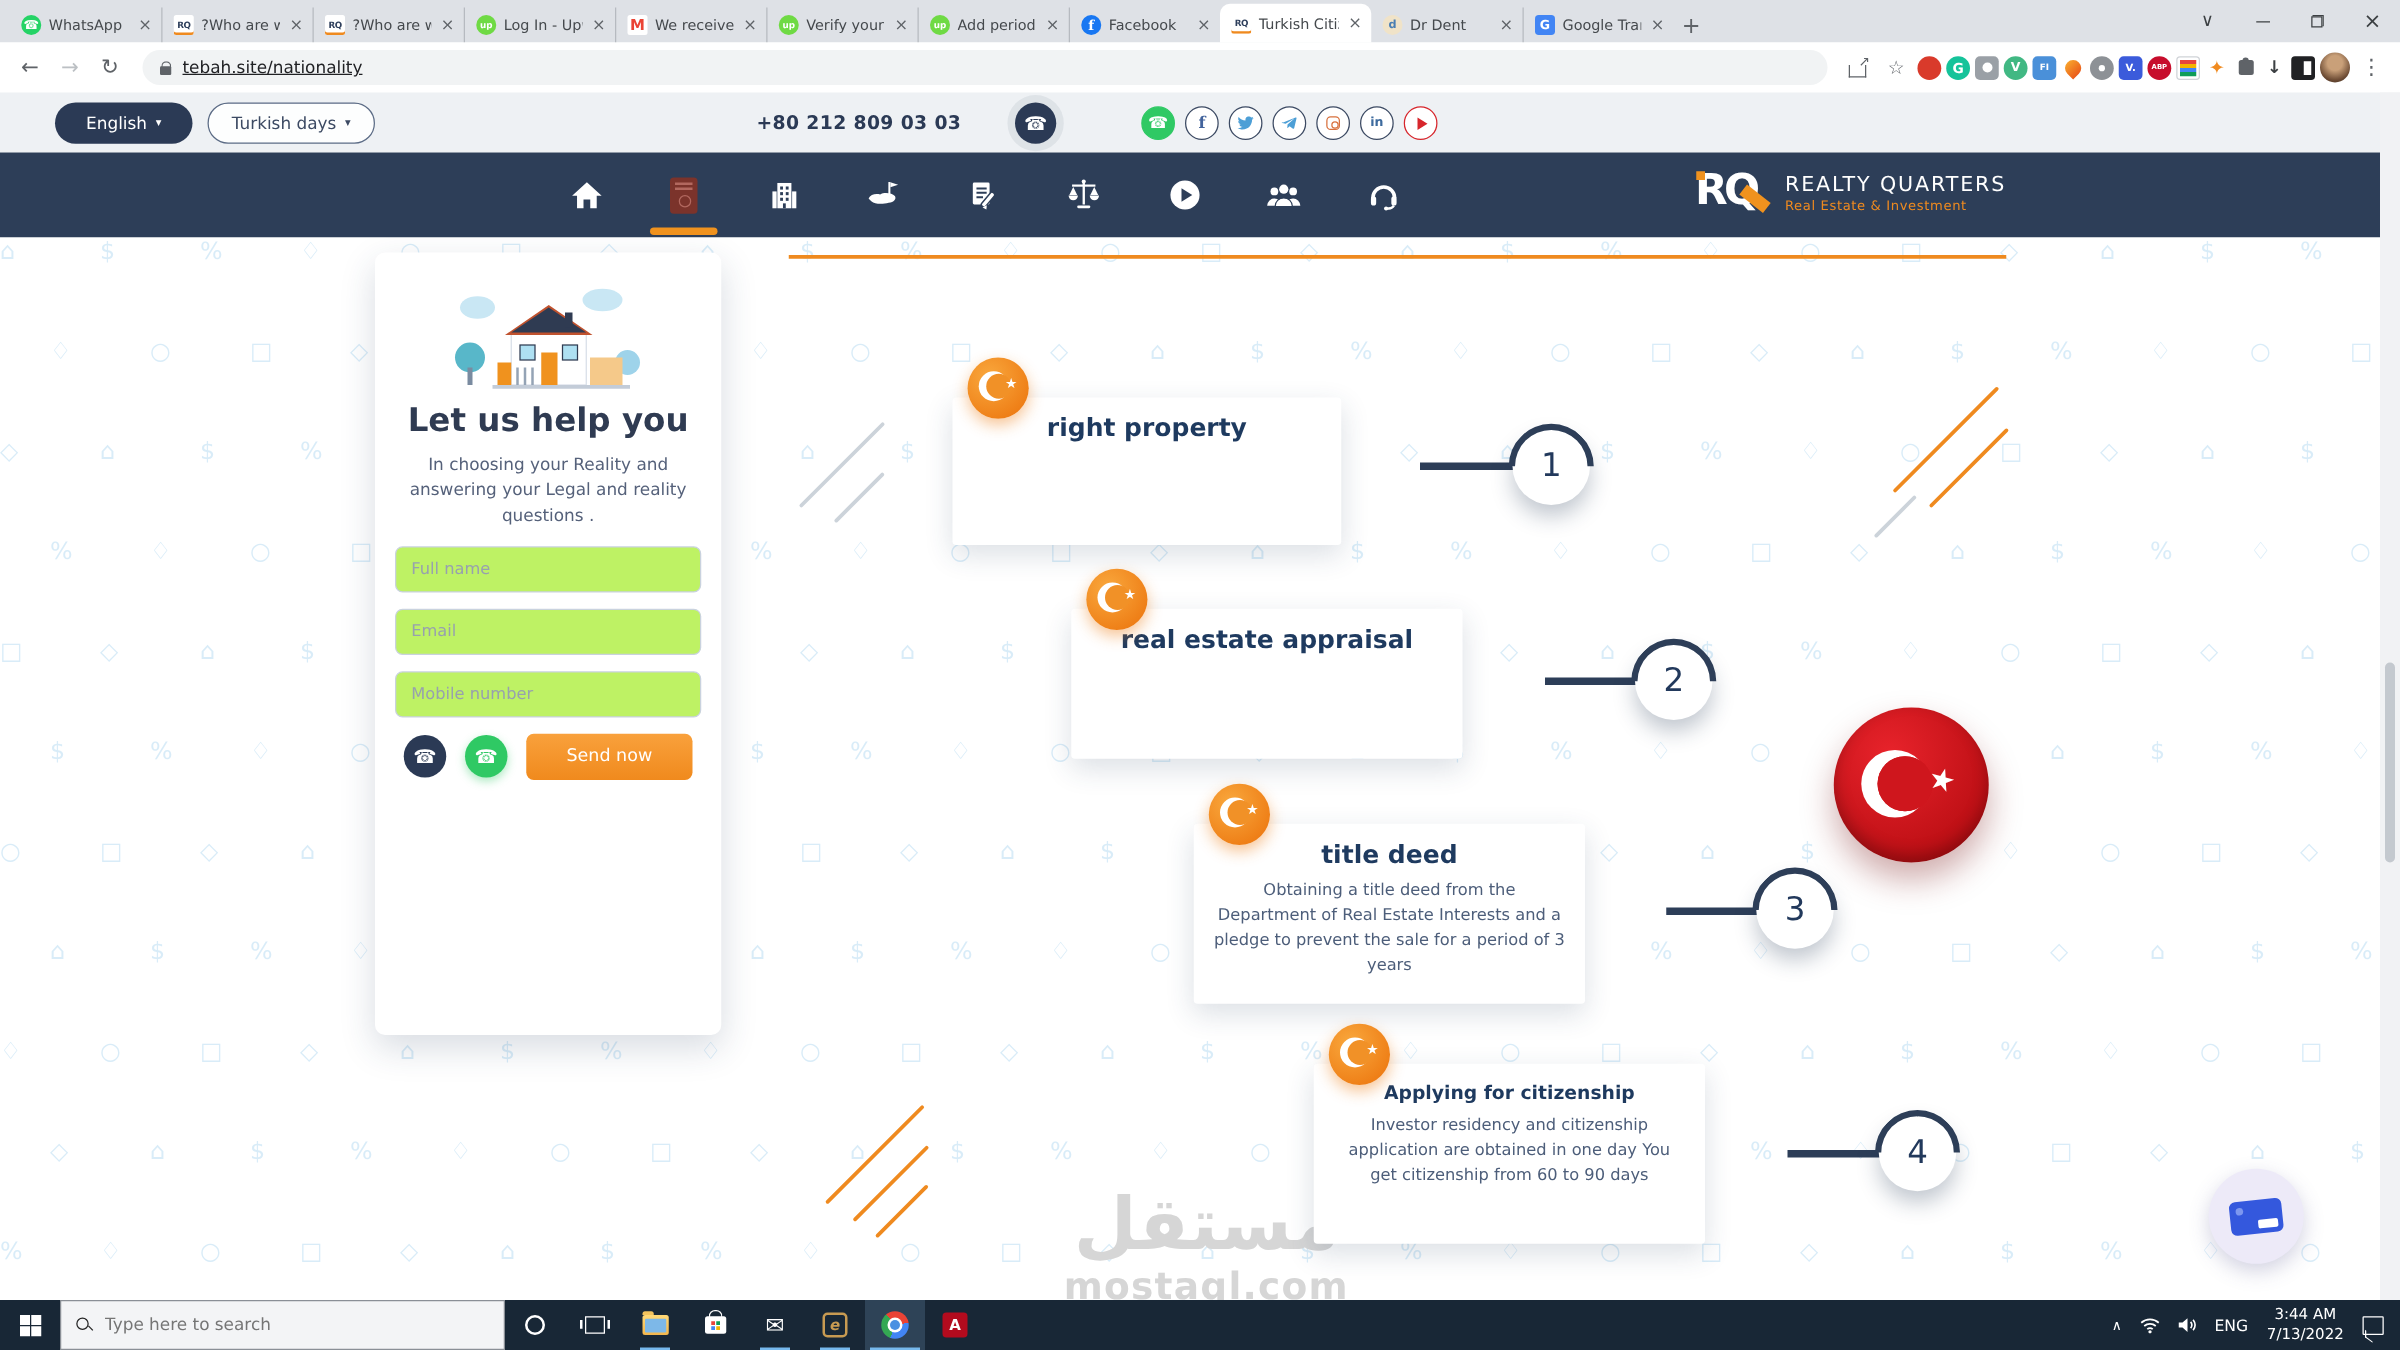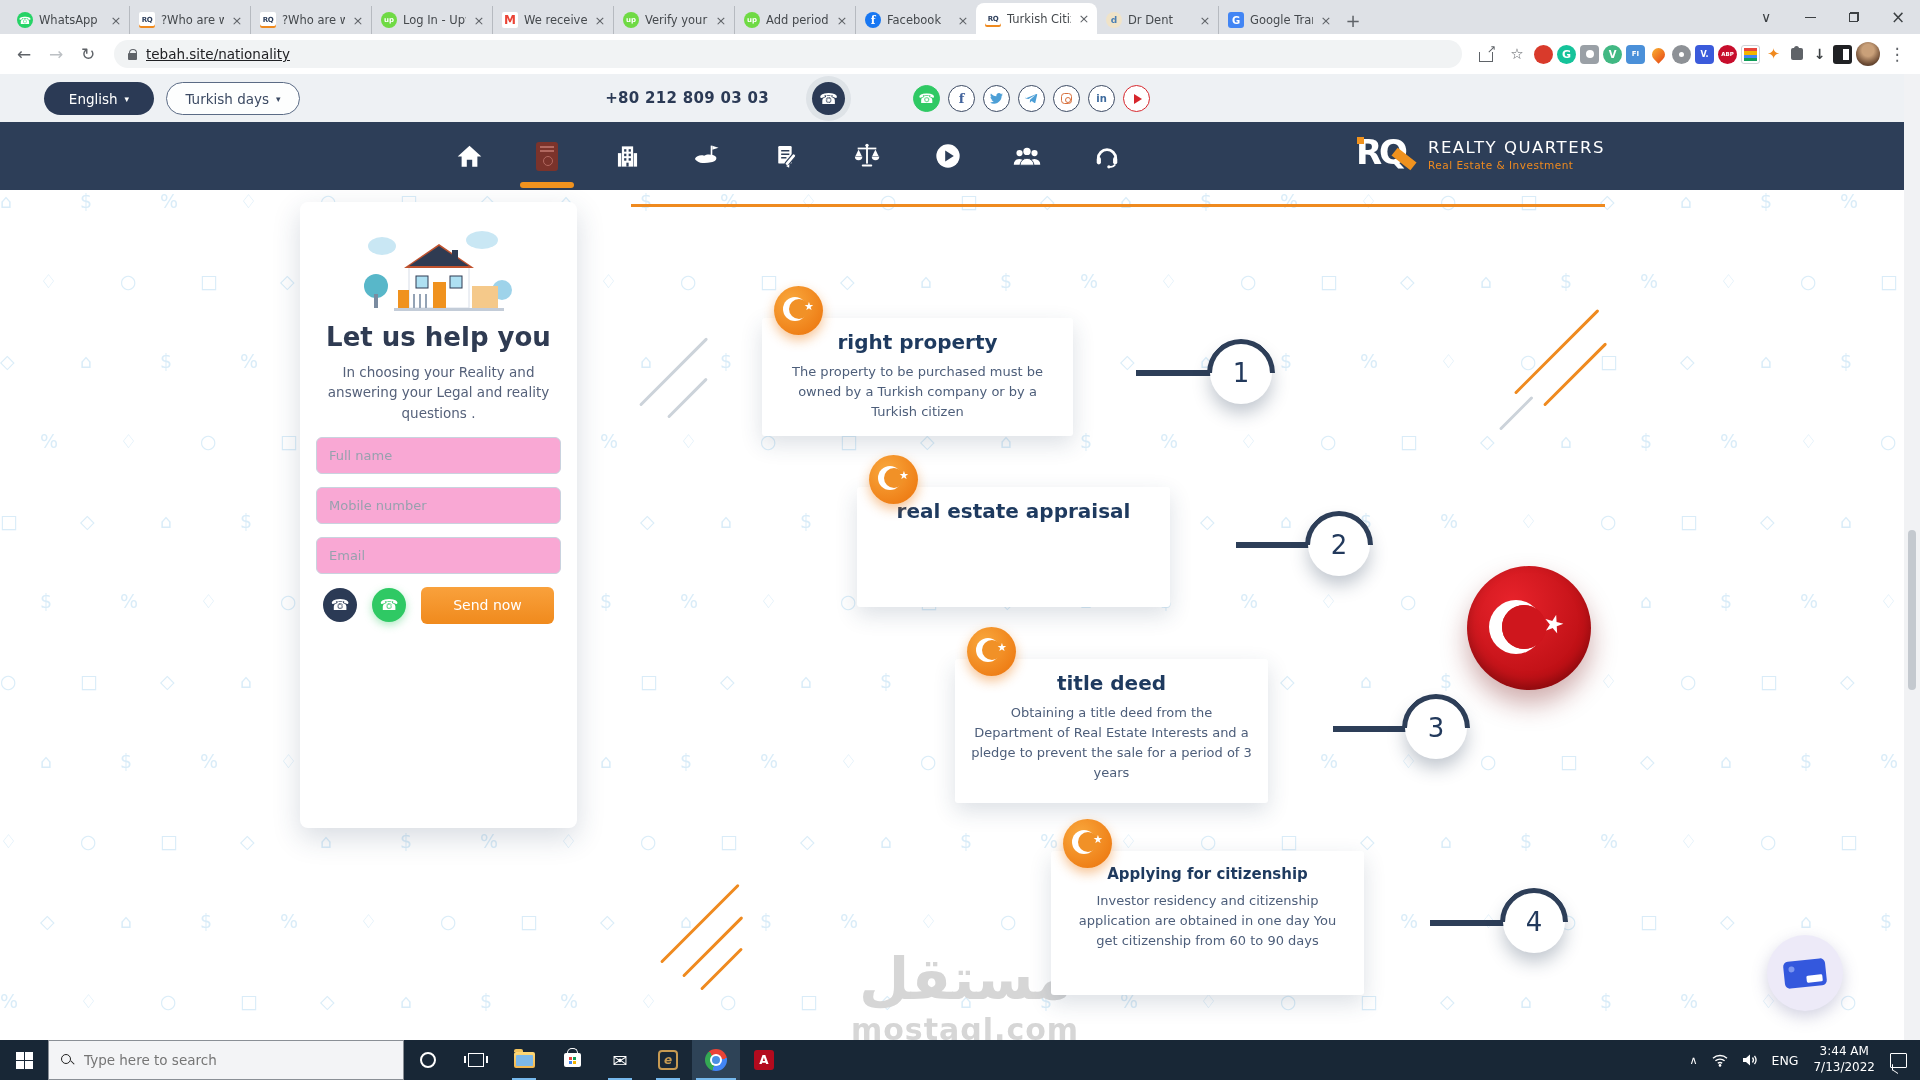--- a/index.html
+++ b/index.html
@@ -115,21 +115,21 @@
 
   .watermark { position:absolute; left:790px; top:758px; width:350px; text-align:center; z-index:2; color:#d6d6d6; }
   .watermark .ar { font-size:58px; font-weight:bold; line-height:1.1; }
   .watermark .la { font-size:30px; font-weight:bold; letter-spacing:1px; }
 
   
   .form-card { position:absolute; left:300px; top:12px; width:277px; height:626px; background:#fff; border-radius:8px; box-shadow:0 10px 28px rgba(40,60,95,.18); z-index:5; padding:20px 16px 0; text-align:center; }
   .illus { margin:2px auto 6px; display:block; }
   .form-title { font-size:26px; color:#2f3b52; font-weight:600; margin-top:2px; }
   .form-sub { font-size:13.5px; color:#55617a; line-height:1.5; margin:10px 4px 14px; }
-  .f-input { width:245px; height:37px; border:1px solid #c9d2de; border-radius:6px; padding:0 12px; font-size:13px; color:#333; margin-bottom:13px; font-family:inherit; display:block; margin-left:auto; margin-right:auto; background:#f9a8d4; }
+  .f-input { width:245px; height:37px; border:1px solid #c9d2de; border-radius:6px; padding:0 12px; font-size:13px; color:#333; margin-bottom:13px; font-family:inherit; display:block; margin-left:auto; margin-right:auto; background:#bef264; }
   .f-input::placeholder, .f-area::placeholder { color:#97a1ae; }
   .f-area { width:245px; height:133px; border:1px solid #c9d2de; border-radius:6px; padding:9px 12px; font-size:13px; color:#333; resize:none; font-family:inherit; display:block; margin:0 auto 16px; background:#fff; }
   .form-actions { display:flex; align-items:center; gap:15px; padding:0 7px; }
   .round-btn { width:34px; height:34px; border-radius:50%; display:flex; align-items:center; justify-content:center; color:#fff; font-size:15px; cursor:pointer; flex:0 0 34px; }
   .rb-phone { background:#2b3a55; }
   .rb-wa { background:#2fc964; box-shadow:0 3px 8px rgba(47,201,100,.4); }
   .send-btn { flex:1; height:37px; border:none; border-radius:6px; background:linear-gradient(#f9a13c,#f08a1d); color:#fff; font-size:14px; cursor:pointer; font-family:inherit; }
 
   
   .step-card { position:absolute; background:#fff; box-shadow:0 8px 22px rgba(40,60,95,.16); border-radius:3px; text-align:center; z-index:4; padding-top:12px; }
@@ -759,36 +759,35 @@
         <rect x="40" y="84" width="110" height="3" fill="#c3ccd8"></rect>
         <g stroke="#94a3b5" stroke-width="2">
             <line x1="60" y1="70" x2="60" y2="84"></line>
             <line x1="66" y1="70" x2="66" y2="84"></line>
             <line x1="72" y1="70" x2="72" y2="84"></line>
           </g>
       </svg>
       <div class="form-title">Let us help you</div>
       <div class="form-sub">In choosing your Reality and answering your Legal and reality questions .</div>
       <input class="f-input" type="text" placeholder="Full name" style="">
+      <input class="f-input" type="text" placeholder="Email" style="">
       <input class="f-input" type="text" placeholder="Mobile number" style="">
-      <input class="f-input" type="text" placeholder="Email" style="">
       <div class="form-actions">
         <div class="round-btn rb-phone">☎</div>
         <div class="round-btn rb-wa">☎</div>
         <button class="send-btn">Send now</button>
       </div>
     </div>
 
     <div class="step-card card1">
       <div class="flag-badge">
           <span class="cres"></span>
           <span class="st">★</span>
         </div>
       <div class="step-title">right property</div>
-      <div class="step-body">The property to be purchased must be owned by a Turkish company or by a Turkish citizen</div>
     </div>
     <div class="step-card card2">
       <div class="flag-badge">
           <span class="cres"></span>
           <span class="st">★</span>
         </div>
       <div class="step-title">real estate appraisal</div>
     </div>
     <div class="step-card card3">
       <div class="flag-badge">

